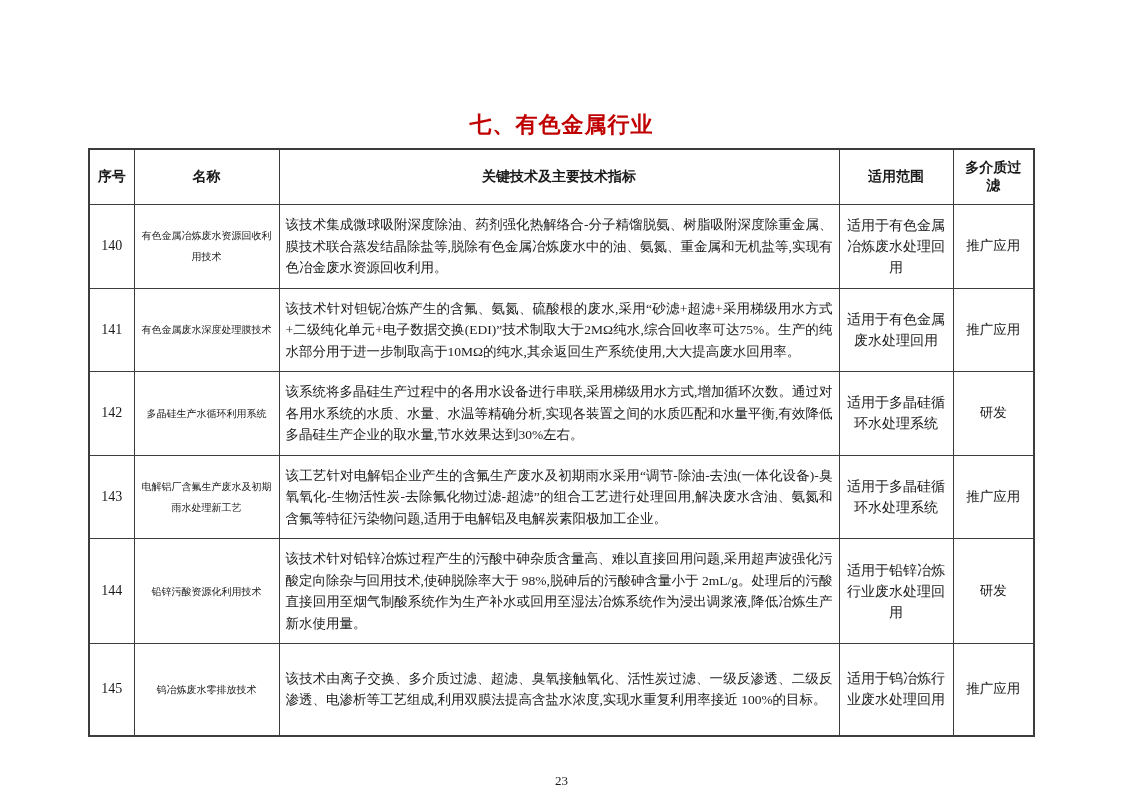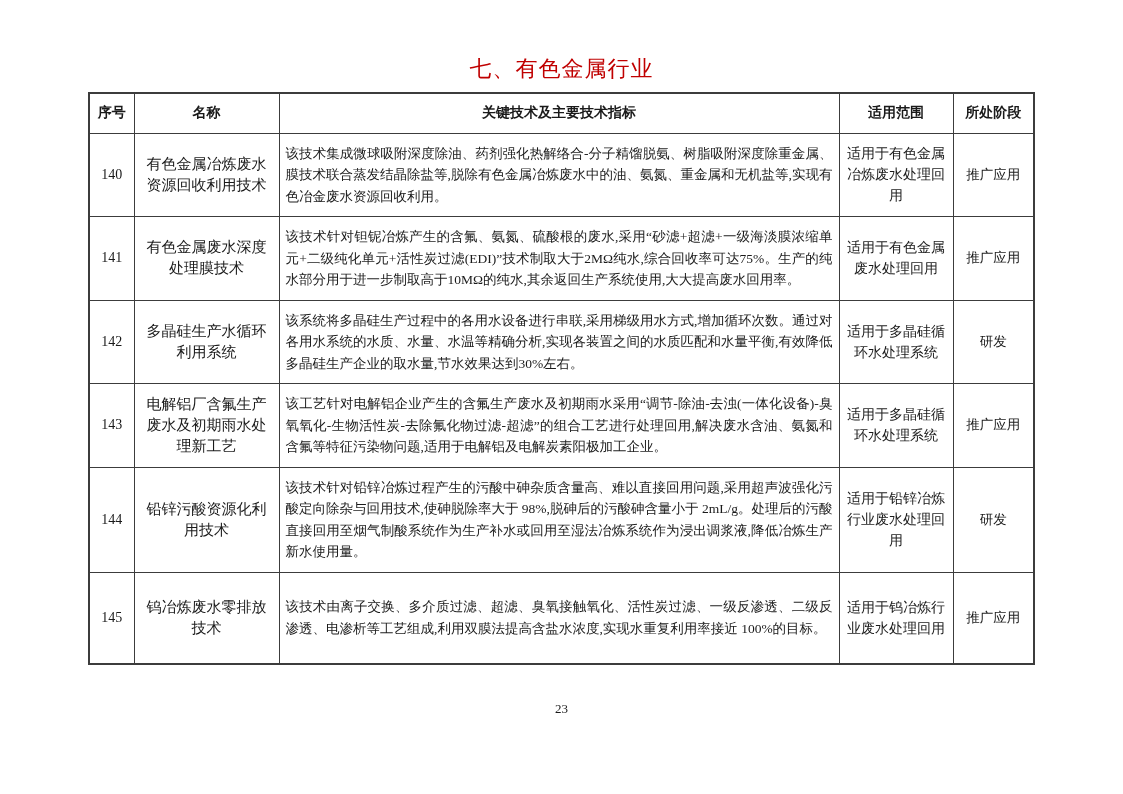--- a/index.html
+++ b/index.html
@@ -15,25 +15,25 @@
     position: relative;
   }
   .page {
     width: 1123px;
     height: 794px;
     background: #ffffff;
     overflow: hidden;
   }
   .doc-title {
     margin: 0;
-    padding-top: 56px;
+    padding-top: 112px;
     padding-bottom: 10px;
     text-align: center;
     font-family: "Liberation Sans", "DejaVu Sans", sans-serif;
-    font-weight: normal;
+    font-weight: bold;
     font-size: 22px;
     line-height: 26px;
     letter-spacing: 1px;
   }
   table.catalog {
     width: 945px;
     margin: 0 auto;
     border-collapse: collapse;
     table-layout: fixed;
     border: 2px solid #3c3c3c;
@@ -57,21 +57,21 @@
     font-weight: bold;
     font-size: 14px;
     text-align: center;
   }
   td.c-no {
     text-align: center;
     font-size: 14px;
   }
   td.c-name {
     text-align: center;
-    font-size: 15px;
+    font-size: 10px;
     line-height: 21px;
   }
   td.c-tech {
     text-align: justify;
     text-justify: inter-ideograph;
     font-size: 13.5px;
     line-height: 21.5px;
     padding: 3px 9px;
   }
   td.c-scope {
@@ -105,35 +105,35 @@
       <col style="width:560px">
       <col style="width:114px">
       <col style="width:81px">
     </colgroup>
     <thead>
       <tr>
         <th class="hdr">序号</th>
         <th class="hdr">名称</th>
         <th class="hdr">关键技术及主要技术指标</th>
         <th class="hdr">适用范围</th>
-        <th class="hdr">所处阶段</th>
+        <th class="hdr">多介质过滤</th>
       </tr>
     </thead>
     <tbody>
       <tr>
         <td class="c-no">140</td>
         <td class="c-name">有色金属冶炼废水资源回收利用技术</td>
         <td class="c-tech">该技术集成微球吸附深度除油、药剂强化热解络合-分子精馏脱氨、树脂吸附深度除重金属、膜技术联合蒸发结晶除盐等,脱除有色金属冶炼废水中的油、氨氮、重金属和无机盐等,实现有色冶金废水资源回收利用。</td>
         <td class="c-scope">适用于有色金属冶炼废水处理回用</td>
         <td class="c-stage">推广应用</td>
       </tr>
       <tr>
         <td class="c-no">141</td>
         <td class="c-name">有色金属废水深度处理膜技术</td>
-        <td class="c-tech">该技术针对钽铌冶炼产生的含氟、氨氮、硫酸根的废水,采用“砂滤+超滤+一级海淡膜浓缩单元+二级纯化单元+活性炭过滤(EDI)”技术制取大于2MΩ纯水,综合回收率可达75%。生产的纯水部分用于进一步制取高于10MΩ的纯水,其余返回生产系统使用,大大提高废水回用率。</td>
+        <td class="c-tech">该技术针对钽铌冶炼产生的含氟、氨氮、硫酸根的废水,采用“砂滤+超滤+采用梯级用水方式+二级纯化单元+电子数据交换(EDI)”技术制取大于2MΩ纯水,综合回收率可达75%。生产的纯水部分用于进一步制取高于10MΩ的纯水,其余返回生产系统使用,大大提高废水回用率。</td>
         <td class="c-scope">适用于有色金属废水处理回用</td>
         <td class="c-stage">推广应用</td>
       </tr>
       <tr>
         <td class="c-no">142</td>
         <td class="c-name">多晶硅生产水循环利用系统</td>
         <td class="c-tech">该系统将多晶硅生产过程中的各用水设备进行串联,采用梯级用水方式,增加循环次数。通过对各用水系统的水质、水量、水温等精确分析,实现各装置之间的水质匹配和水量平衡,有效降低多晶硅生产企业的取水量,节水效果达到30%左右。</td>
         <td class="c-scope">适用于多晶硅循环水处理系统</td>
         <td class="c-stage">研发</td>
       </tr>

